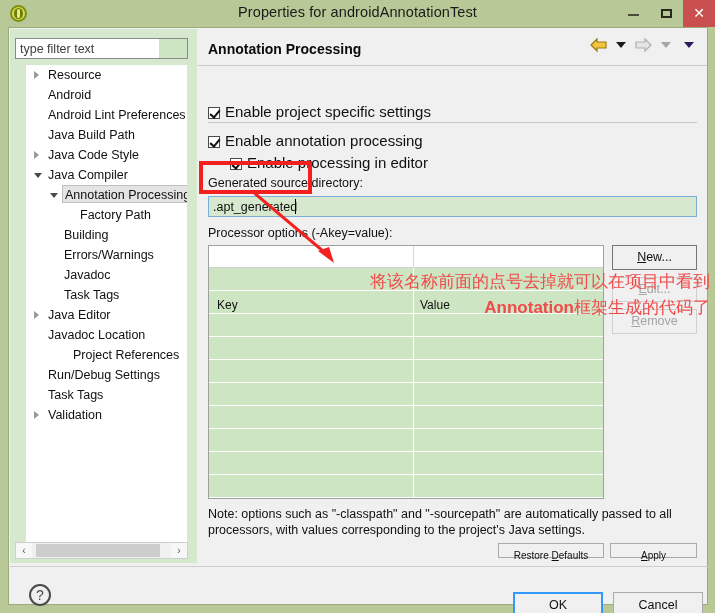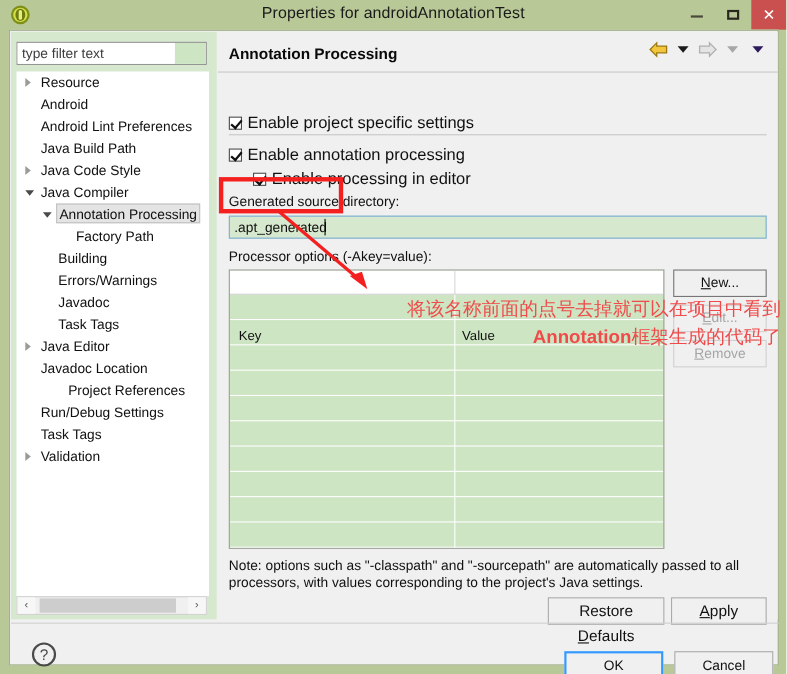--- a/index.html
+++ b/index.html
@@ -128,22 +128,22 @@
     box-sizing: border-box;
   }
   .filter-swatch {
     position: absolute;
     right: 0; top: 0;
     width: 28px; height: 19px;
     background: #cde5c2;
   }
   .tree-area {
     position: absolute;
-    left: 5px; top: 36px;
-    width: 175px; height: 477px;
+    left: 16px; top: 36px;
+    width: 161px; height: 477px;
     background: #ffffff;
     overflow: hidden;
   }
   .tree-item {
     position: relative;
     height: 20px;
     line-height: 20px;
     font-size: 12.5px;
     color: #101010;
     white-space: nowrap;
@@ -365,26 +365,26 @@
   .note {
     position: absolute;
     left: 10px; top: 477px;
     width: 492px;
     font-size: 12.5px;
     color: #101010;
     line-height: 16px;
   }
   .bottom-btn {
     position: absolute;
-    height: 25px;
+    height: 15px;
     background: #f0f0f0;
     border: 1px solid #aaaaaa;
     box-sizing: border-box;
     font-family: "Liberation Sans", sans-serif;
-    font-size: 14px;
+    font-size: 10px;
     color: #101010;
     text-align: center;
     line-height: 23px;
     cursor: default;
   }
   .btn-restore { left: 300px; top: 514px; width: 106px; }
   .btn-apply   { left: 412px; top: 514px; width: 87px; }
 
   
   .footer-rule {

